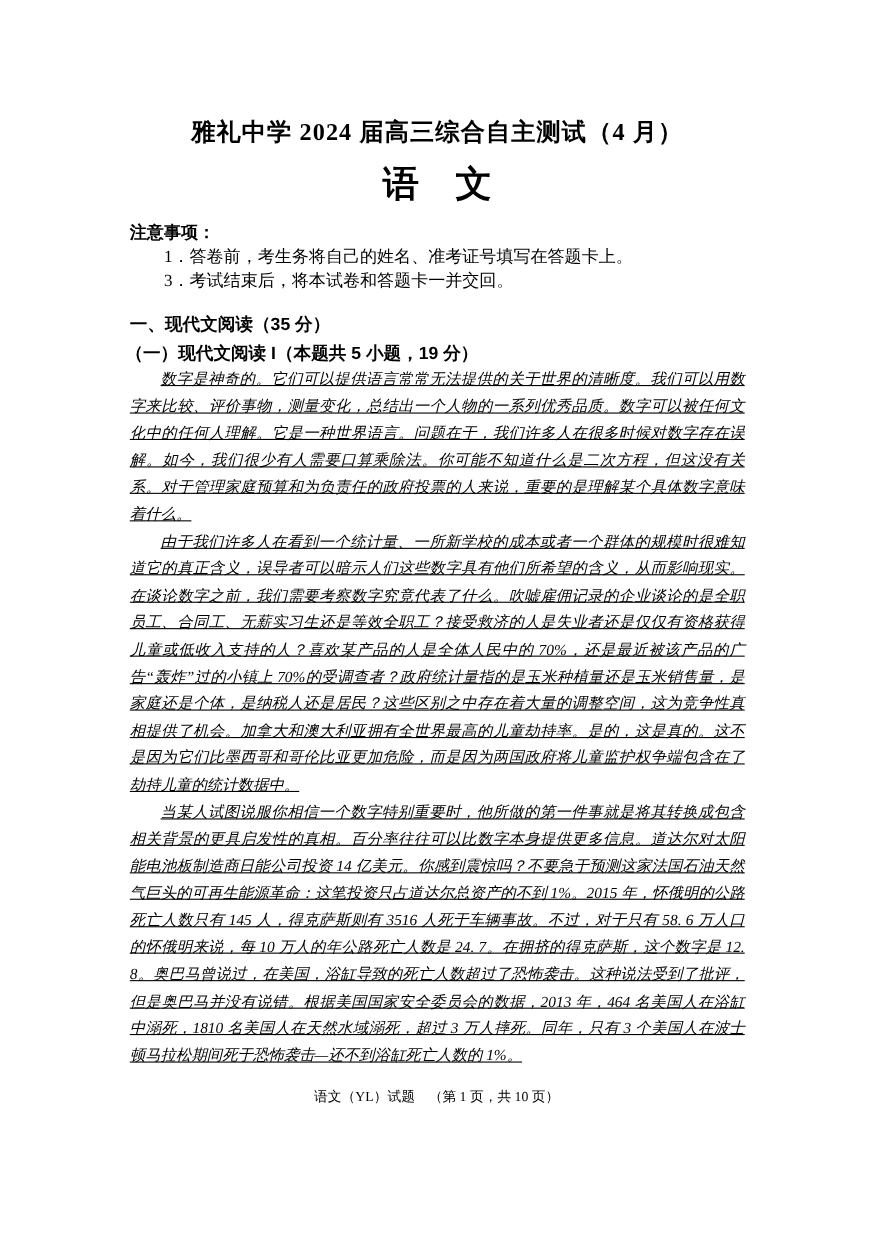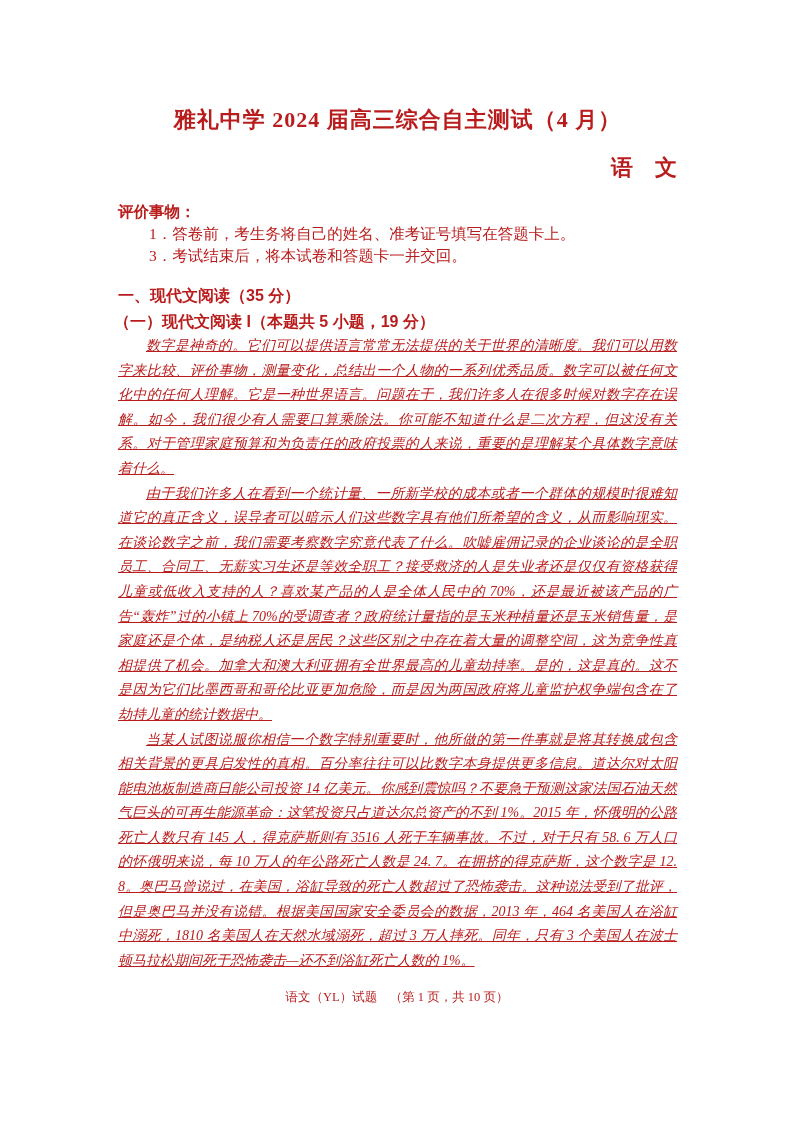--- a/index.html
+++ b/index.html
@@ -6,41 +6,41 @@
     margin: 0;
     padding: 0;
     background: #ffffff;
   }
   .page {
     position: relative;
     width: 794px;
     height: 1123px;
     margin: 0 auto;
     background: #ffffff;
-    color: #b91c1c;
+    color: #000000;
     box-sizing: border-box;
     padding: 106px 117px 0 118px;
     font-family: "Liberation Serif", "DejaVu Serif", serif;
     overflow: hidden;
   }
   .exam-title {
     margin: 0;
     font-size: 22px;
     line-height: 27px;
     font-weight: bold;
     text-align: center;
     letter-spacing: 1px;
     font-family: "Liberation Serif", "DejaVu Serif", serif;
   }
   .subject-title {
     margin: 15px 0 0 0;
-    font-size: 22px;
+    font-size: 33px;
     line-height: 40px;
     font-weight: bold;
-    text-align: right;
+    text-align: center;
     font-family: "Liberation Serif", "DejaVu Serif", serif;
   }
   .notice-heading {
     margin-top: 13px;
     font-size: 15.5px;
     line-height: 22px;
     font-weight: bold;
     font-family: "Liberation Sans", "DejaVu Sans", sans-serif;
   }
   .notice-item {
@@ -94,21 +94,21 @@
 </head>
 <body>
 
 <div class="page">
 
   <h1 class="exam-title">雅礼中学 2024 届高三综合自主测试（4 月）</h1>
 
   <h2 class="subject-title">语　文</h2>
 
   <div class="notice">
-    <div class="notice-heading">评价事物：</div>
+    <div class="notice-heading">注意事项：</div>
     <p class="notice-item">1．答卷前，考生务将自己的姓名、准考证号填写在答题卡上。</p>
     <p class="notice-item">3．考试结束后，将本试卷和答题卡一并交回。</p>
   </div>
 
   <div class="reading-section">
     <div class="section-heading">一、现代文阅读（35 分）</div>
     <div class="subsection-heading">（一）现代文阅读 I（本题共 5 小题，19 分）</div>
 
     <div class="passage">
       <p>数字是神奇的。它们可以提供语言常常无法提供的关于世界的清晰度。我们可以用数字来比较、评价事物，测量变化，总结出一个人物的一系列优秀品质。数字可以被任何文化中的任何人理解。它是一种世界语言。问题在于，我们许多人在很多时候对数字存在误解。如今，我们很少有人需要口算乘除法。你可能不知道什么是二次方程，但这没有关系。对于管理家庭预算和为负责任的政府投票的人来说，重要的是理解某个具体数字意味着什么。</p>

